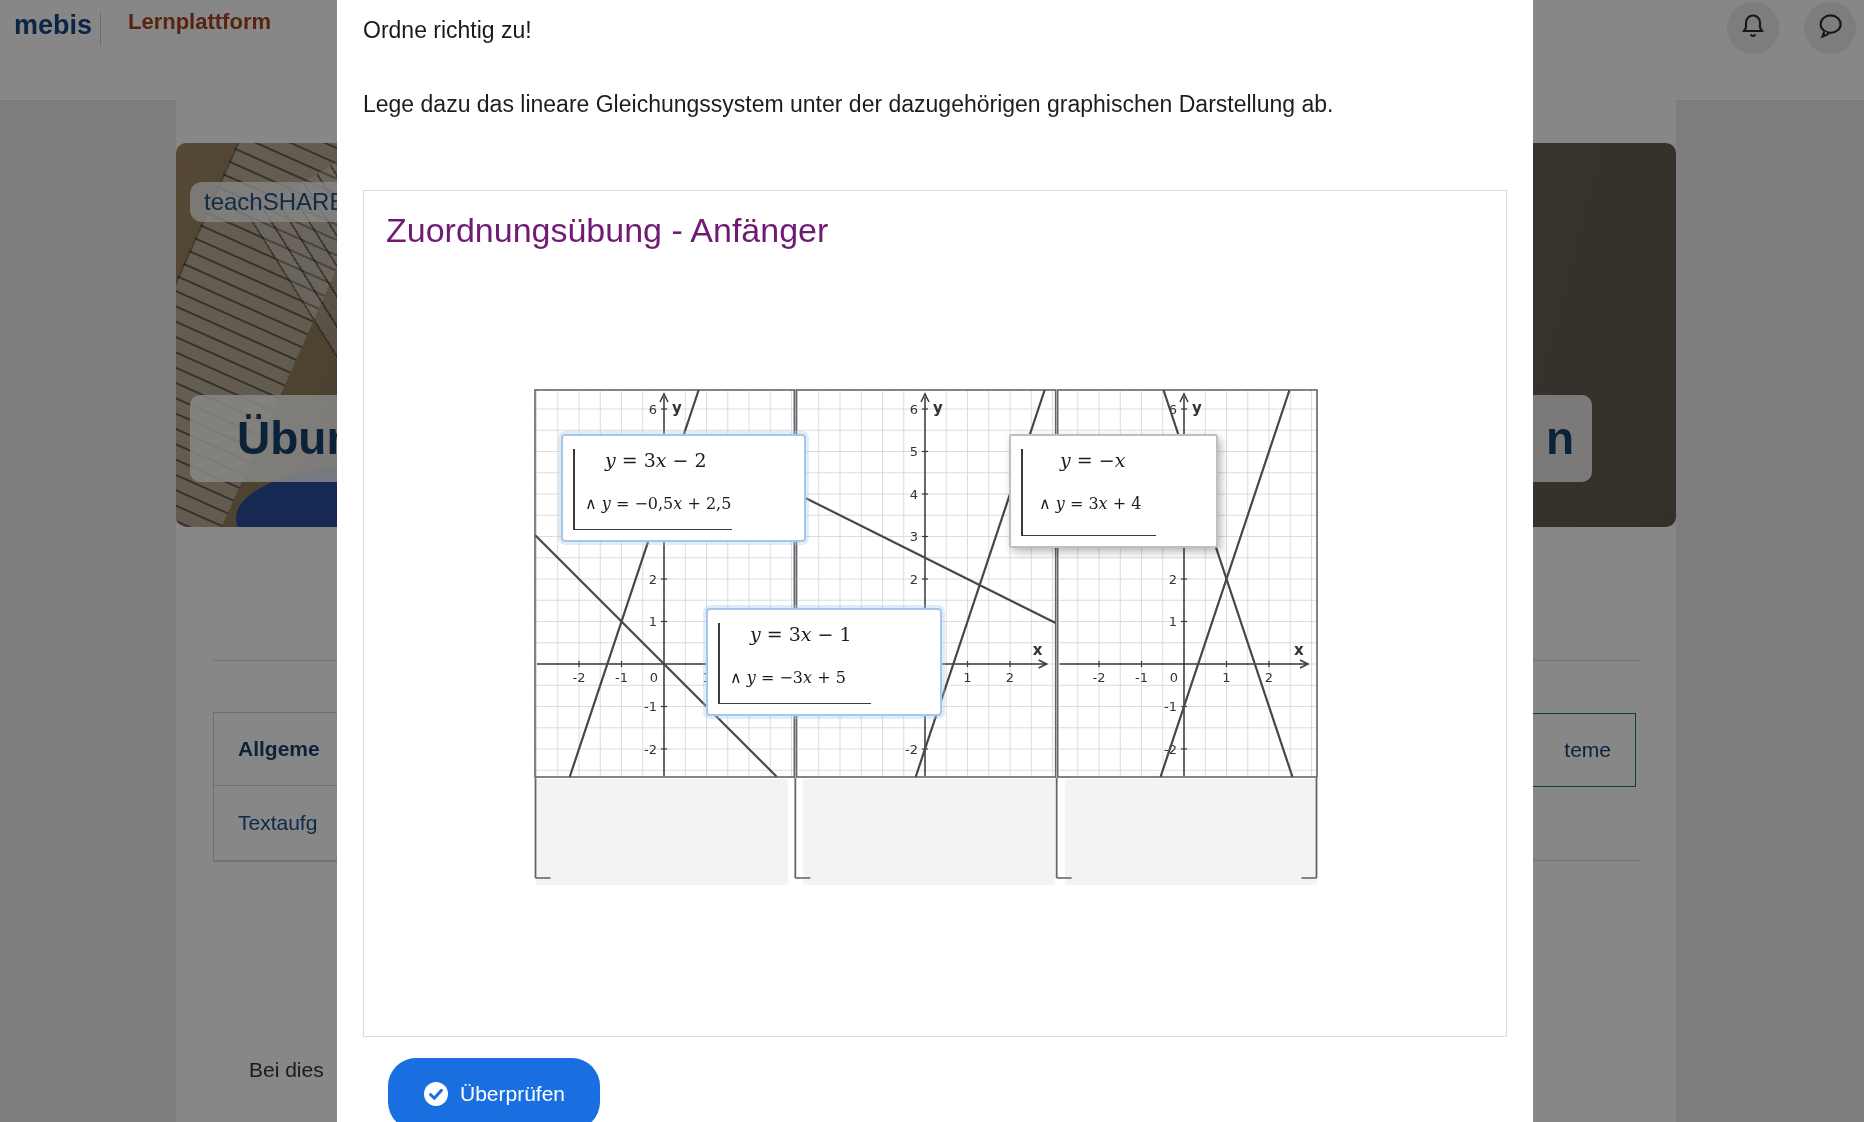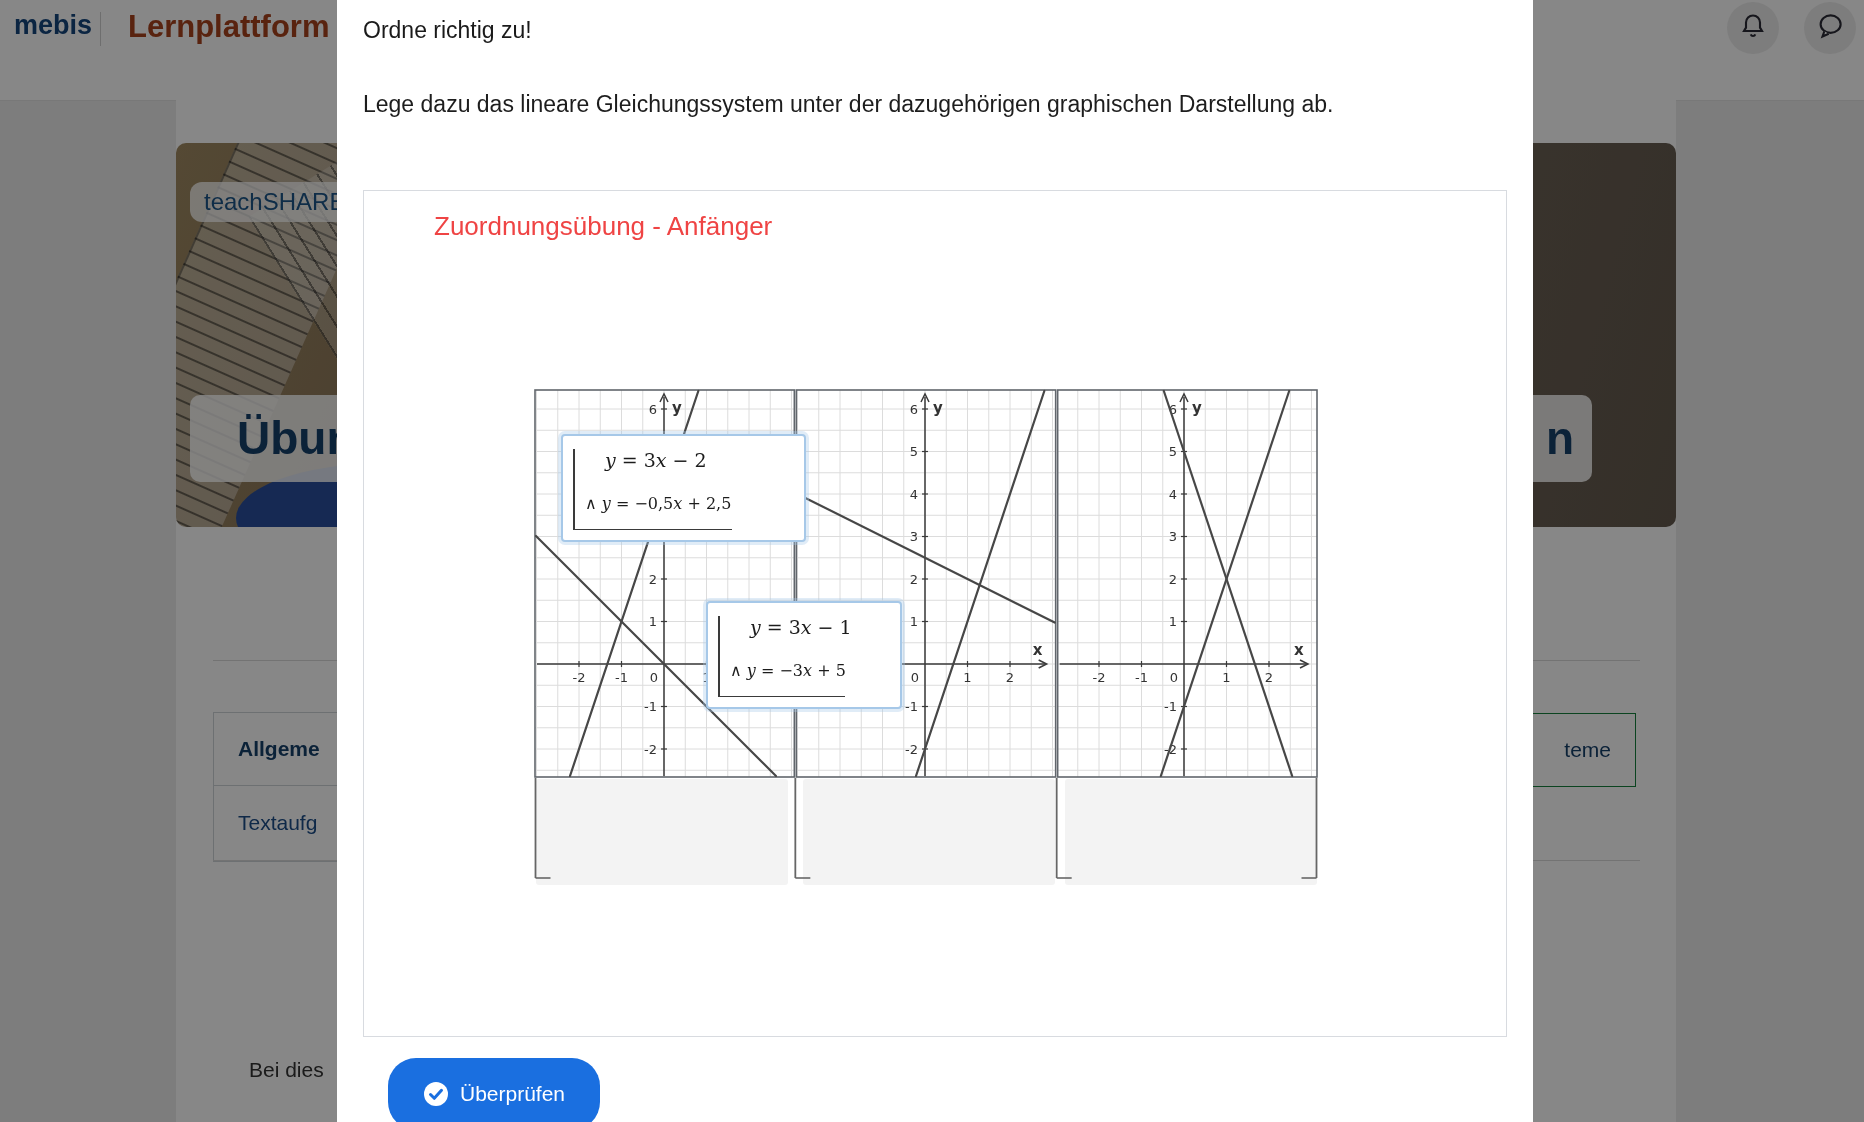--- a/index.html
+++ b/index.html
@@ -5,21 +5,21 @@
   html,body{margin:0;padding:0;}
   body{
     width:1864px;height:1122px;position:relative;overflow:hidden;
     font-family:"Liberation Sans",sans-serif;background:#ececec;
   }
   
   .page{position:absolute;inset:0;z-index:0;}
   .header{position:absolute;left:0;top:0;width:1864px;height:100px;background:#ffffff;border-bottom:1px solid #e3e3e3;}
   .brand{position:absolute;left:14px;top:10px;font-size:27px;font-weight:bold;color:var(--brand_blue);}
   .brand-divider{position:absolute;left:100px;top:12px;width:1px;height:34px;background:#d0d0d0;}
-  .product{position:absolute;left:128px;top:9px;font-size:31px;font-weight:600;color:var(--brand_red);}
+  .product{position:absolute;left:128px;top:9px;font-size:22px;font-weight:600;color:var(--brand_red);}
   .iconbtn{position:absolute;top:2px;width:52px;height:52px;border-radius:50%;background:#ededed;display:flex;align-items:center;justify-content:center;}
   .iconbtn.bell{left:1727px;}
   .iconbtn.chat{left:1804px;}
   .content{position:absolute;left:176px;top:100px;width:1500px;height:1022px;background:#ffffff;}
   .banner{position:absolute;top:43px;height:384px;border-radius:10px;overflow:hidden;}
   .banner.left{left:0px;width:724px;background:linear-gradient(115deg,#a08a62,#86725a 55%,#6f5f4a);}
   .banner.left .ruler{position:absolute;left:-30px;top:-40px;width:140px;height:520px;transform:rotate(24deg);
     background:rgba(255,255,255,0.35);border-left:2px solid rgba(0,0,0,0.35);
     background-image:repeating-linear-gradient(180deg,rgba(0,0,0,0.45) 0 2px,transparent 2px 14px);}
   .banner.left .ruler2{position:absolute;left:120px;top:-60px;width:420px;height:300px;transform:rotate(-32deg);
@@ -42,34 +42,34 @@
   .tabcell-right{position:absolute;left:1274px;top:613px;width:160px;height:72px;border:1px solid #15803d;
     line-height:72px;text-align:right;padding-right:24px;font-size:21px;color:var(--navy);}
   .bottom-text{position:absolute;left:73px;top:958px;font-size:21px;color:#333;white-space:nowrap;}
   
   .overlay{position:absolute;inset:0;background:rgba(0,0,0,0.47);z-index:10;}
   
   .modal{position:absolute;left:337px;top:0;width:1196px;height:1122px;background:#ffffff;z-index:20;}
   .modal-title{position:absolute;left:26px;top:17px;font-size:23px;color:#1a1a1a;}
   .modal-instruction{position:absolute;left:26px;top:91px;font-size:23px;color:#1d1d1d;white-space:nowrap;}
   .exercise-box{position:absolute;left:26px;top:190px;width:1142px;height:845px;border:1px solid #d8dbe0;background:#fff;}
-  .ex-title{position:absolute;left:22px;top:20px;font-size:26px;color:#ef4444;margin-left:48px;}
+  .ex-title{position:absolute;left:22px;top:20px;font-size:34px;color:#701a75;}
   .graph-area{position:absolute;left:170px;top:198px;width:784px;height:497px;}
   .graph-area svg{position:absolute;left:0;top:0;}
   
   .eq-card{position:absolute;background:#fff;font-family:"DejaVu Serif",serif;color:#1c1c1c;}
   .eq-card.blue{border:2px solid var(--card_border);border-radius:4px;box-shadow:0 0 0 3px rgba(166,200,232,0.35);}
   .eq-card.gray{border:2px solid #bfbfbf;border-radius:3px;box-shadow:3px 4px 8px rgba(0,0,0,0.28);}
   .eq-card::before{content:"";position:absolute;left:10px;top:13px;bottom:11px;width:1.5px;background:#3a3a3a;}
   .eq-card::after{content:"";position:absolute;left:10px;bottom:10px;width:66%;height:1.5px;background:#3a3a3a;}
   .eq-line1{position:absolute;left:42px;top:13px;font-size:19px;}
   .eq-line2{position:absolute;left:22px;top:58px;font-size:16px;}
   .eq-card i{font-style:italic;}
   .pos-a{left:27px;top:45px;width:200px;height:104px;padding-left:41px;}
-  .pos-b{left:172px;top:212px;width:192px;height:104px;}
+  .pos-b{left:172px;top:219px;width:192px;height:104px;padding-left:40px;}
   .pos-c{left:475px;top:45px;width:205px;height:110px;}
   .pos-c .eq-line1{left:49px;}
   .pos-c .eq-line2{left:28px;}
   
   .check-btn{position:absolute;left:51px;top:1058px;width:212px;height:72px;border:none;border-radius:28px;
     background:var(--accent);color:#fff;font-size:21px;font-family:"Liberation Sans",sans-serif;
     display:flex;align-items:center;justify-content:center;gap:11px;cursor:pointer;}
 </style>
 </head>
 <body>
@@ -340,20 +340,24 @@
         </svg>
 
       <div class="eq-card blue pos-a">
         <div class="eq-line1"><i>y</i> = 3<i>x</i> − 2</div>
         <div class="eq-line2">∧ <i>y</i> = −0,5<i>x</i> + 2,5</div>
       </div>
       <div class="eq-card blue pos-b">
         <div class="eq-line1"><i>y</i> = 3<i>x</i> − 1</div>
         <div class="eq-line2">∧ <i>y</i> = −3<i>x</i> + 5</div>
       </div>
+      <div class="eq-card gray pos-c">
+        <div class="eq-line1"><i>y</i> = −<i>x</i></div>
+        <div class="eq-line2">∧ <i>y</i> = 3<i>x</i> + 4</div>
+      </div>
     </div>
   </div>
 
   <button class="check-btn">
     <span style="display:flex;">
       <svg width="26" height="26" viewBox="0 0 26 26">
         <circle cx="13" cy="13" r="12" fill="#ffffff"></circle>
         <path d="M7.5 13.5l3.8 3.8 7.2-8" fill="none" stroke="#1a6fe0" stroke-width="3" stroke-linecap="round" stroke-linejoin="round"></path>
       </svg>
     </span>

